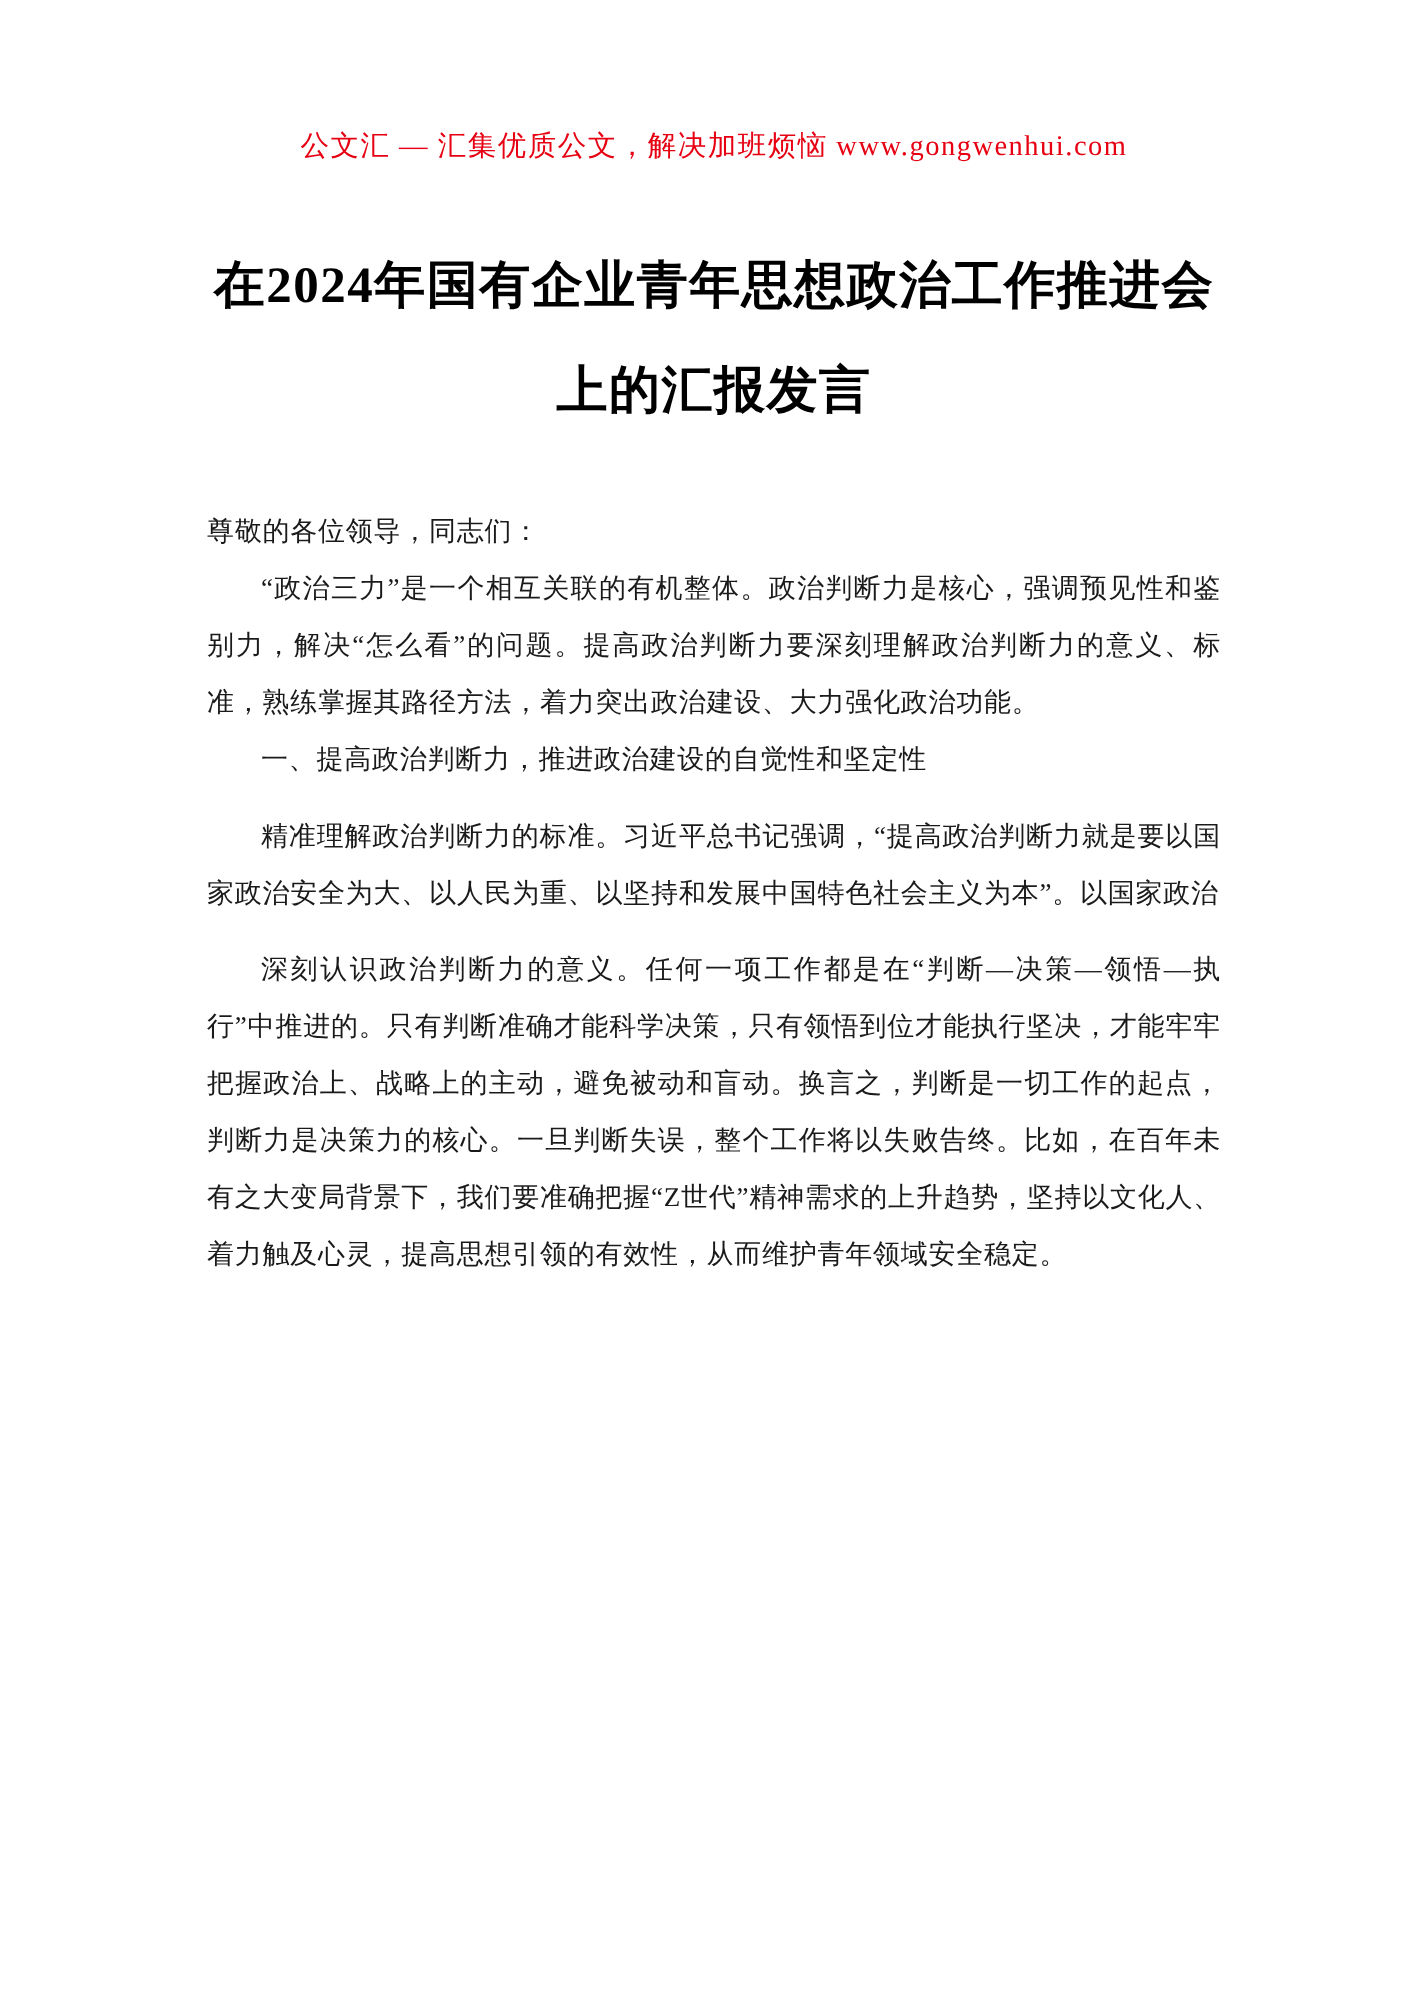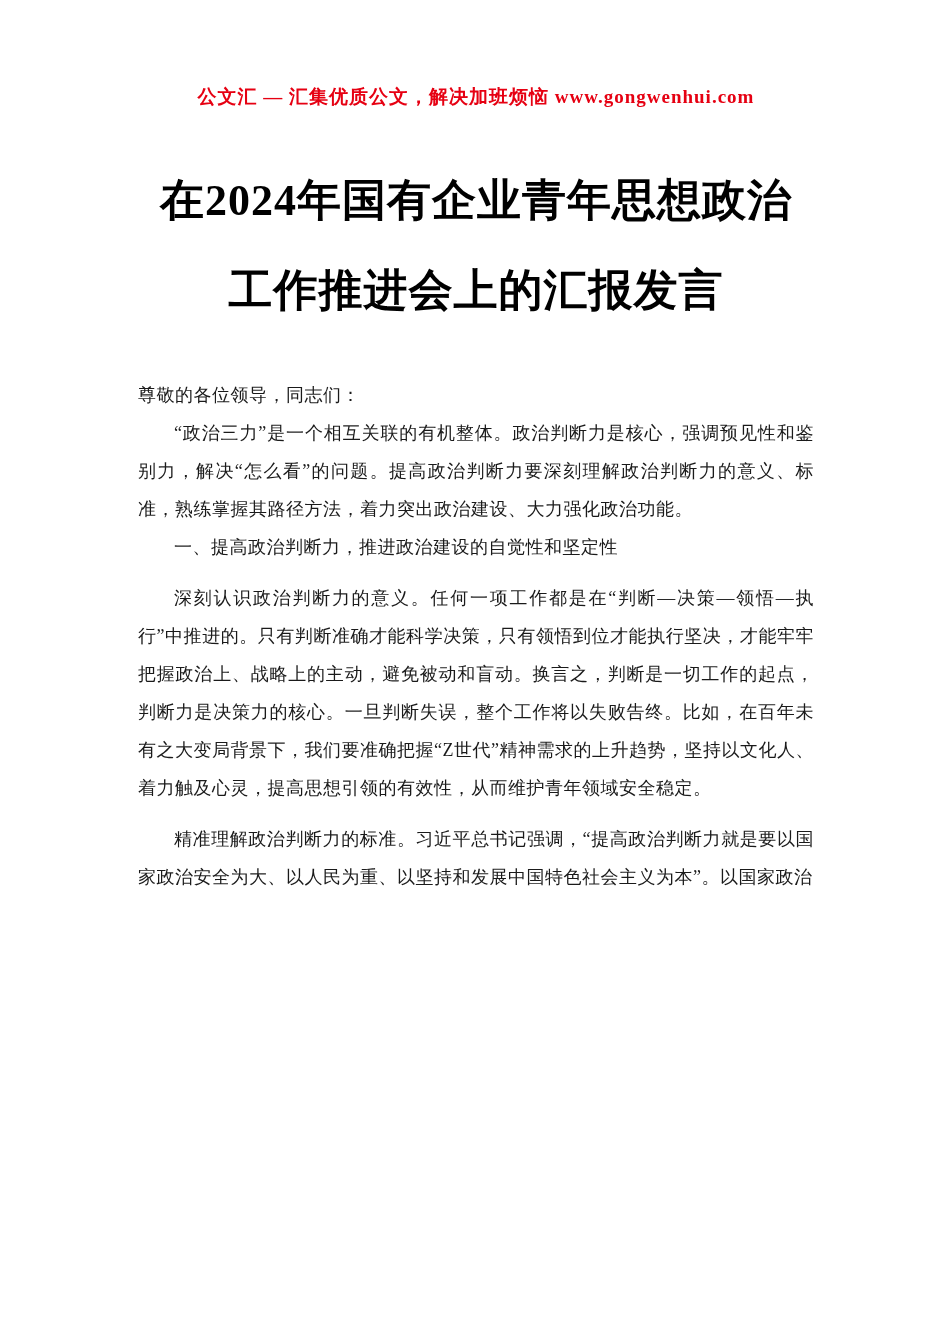--- a/index.html
+++ b/index.html
@@ -15,28 +15,28 @@
     background: #ffffff;
     box-sizing: border-box;
     padding: 84px 136px 40px 138px;
     font-family: "Liberation Serif", "DejaVu Serif", serif;
     color: #1a1a1a;
     overflow: hidden;
   }
   .doc-header {
     text-align: center;
     font-size: 19px;
-    font-weight: bold;
+    font-weight: normal;
     letter-spacing: 1px;
     color: #e60012;
     margin: 0 0 46px 0;
   }
   .doc-title {
     text-align: center;
-    font-size: 44px;
+    font-size: 34px;
     font-weight: bold;
     line-height: 2.05;
     margin: 0 0 40px 0;
     color: #000000;
     letter-spacing: 1px;
   }
   .doc-body {
     font-size: 18px;
     line-height: 38px;
     text-align: justify;
@@ -61,17 +61,17 @@
   <div class="doc-header" style="color: rgb(230, 0, 18);">
     <span>公文汇 — 汇集优质公文，解决加班烦恼 www.gongwenhui.com</span>
   </div>
 
   <h1 class="doc-title">在2024年国有企业青年思想政治工作推进会上的汇报发言</h1>
 
   <div class="doc-body">
     <p>尊敬的各位领导，同志们：</p>
     <p class="indent">“政治三力”是一个相互关联的有机整体。政治判断力是核心，强调预见性和鉴别力，解决“怎么看”的问题。提高政治判断力要深刻理解政治判断力的意义、标准，熟练掌握其路径方法，着力突出政治建设、大力强化政治功能。</p>
     <p class="indent">一、提高政治判断力，推进政治建设的自觉性和坚定性</p>
+    <p class="indent spaced">精准理解政治判断力的标准。习近平总书记强调，“提高政治判断力就是要以国家政治安全为大、以人民为重、以坚持和发展中国特色社会主义为本”。以国家政治</p>
     <p class="indent spaced">深刻认识政治判断力的意义。任何一项工作都是在“判断—决策—领悟—执行”中推进的。只有判断准确才能科学决策，只有领悟到位才能执行坚决，才能牢牢把握政治上、战略上的主动，避免被动和盲动。换言之，判断是一切工作的起点，判断力是决策力的核心。一旦判断失误，整个工作将以失败告终。比如，在百年未有之大变局背景下，我们要准确把握“Z世代”精神需求的上升趋势，坚持以文化人、着力触及心灵，提高思想引领的有效性，从而维护青年领域安全稳定。</p>
-    <p class="indent spaced">精准理解政治判断力的标准。习近平总书记强调，“提高政治判断力就是要以国家政治安全为大、以人民为重、以坚持和发展中国特色社会主义为本”。以国家政治</p>
   </div>
 
 </div>
 
 </body></html>

